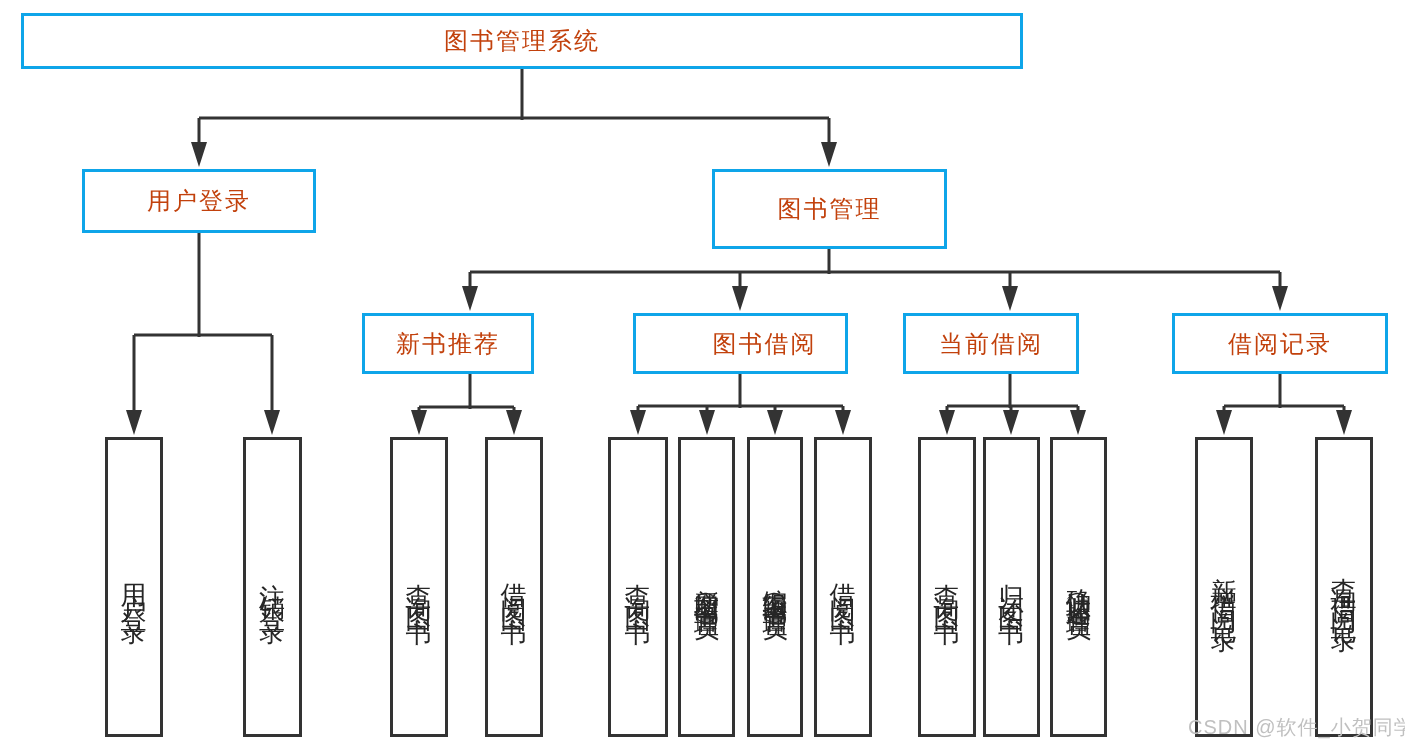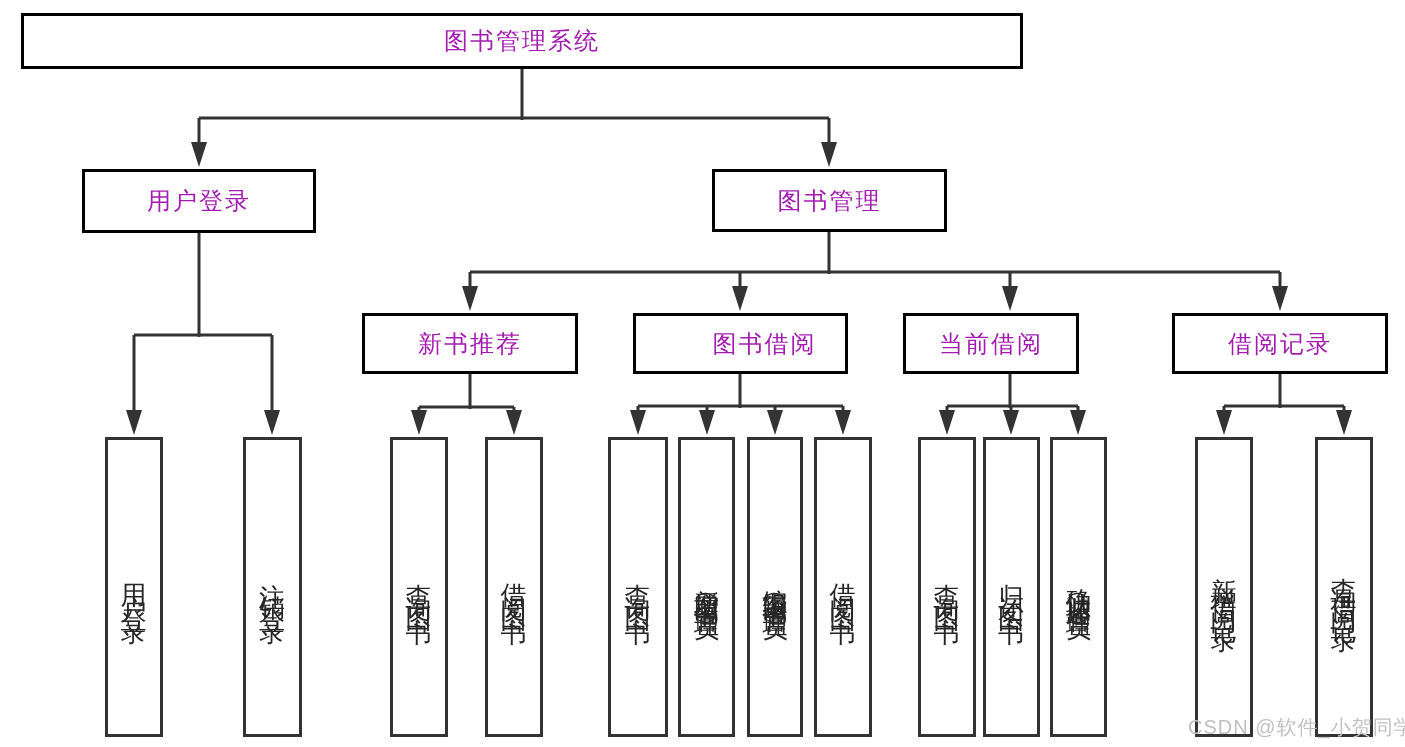--- a/index.html
+++ b/index.html
@@ -13,28 +13,28 @@
     overflow: hidden;
   }
   #connectors {
     position: absolute;
     left: 0; top: 0;
     width: 1405px; height: 747px;
   }
   .hbox {
     position: absolute;
     box-sizing: border-box;
-    border: 3px solid #000000;
+    border: 3px solid #0ea5e9;
     background: #ffffff;
     display: flex;
     align-items: center;
     justify-content: center;
     font-size: 24px;
     letter-spacing: 2px;
-    color: #a21caf;
+    color: #c2410c;
     z-index: 2;
   }
   .vbox {
     position: absolute;
     top: 437px;
     height: 300px;
     box-sizing: border-box;
     border: 3px solid #333333;
     background: #ffffff;
     display: flex;
@@ -59,22 +59,22 @@
     top: 714px;
     font-size: 20px;
     color: #c0c0c0;
     letter-spacing: 1px;
     z-index: 3;
     white-space: nowrap;
   }
   
   #n-root { left: 21px;   top: 13px;  width: 1002px; height: 56px; }
   #n-ul   { left: 82px;   top: 169px; width: 234px;  height: 64px; }
-  #n-bm   { left: 712px;  top: 169px; width: 235px;  height: 63px; }
-  #n-s1   { left: 362px;  top: 313px; width: 216px;  height: 61px; }
+  #n-bm   { left: 712px;  top: 169px; width: 235px;  height: 80px; }
+  #n-s1   { left: 362px;  top: 313px; width: 172px;  height: 61px; }
   #n-s2   { left: 633px;  top: 313px; width: 215px;  height: 61px; padding-left: 48px; }
   #n-s3   { left: 903px;  top: 313px; width: 176px;  height: 61px; }
   #n-s4   { left: 1172px; top: 313px; width: 216px;  height: 61px; }
   #n-ulc1 { left: 105px;  width: 58px; }
   #n-ulc2 { left: 243px;  width: 59px; }
   #n-s1c1 { left: 390px;  width: 58px; }
   #n-s1c2 { left: 485px;  width: 58px; }
   #n-s2c1 { left: 608px;  width: 60px; }
   #n-s2c2 { left: 678px;  width: 57px; }
   #n-s2c3 { left: 747px;  width: 56px; }

